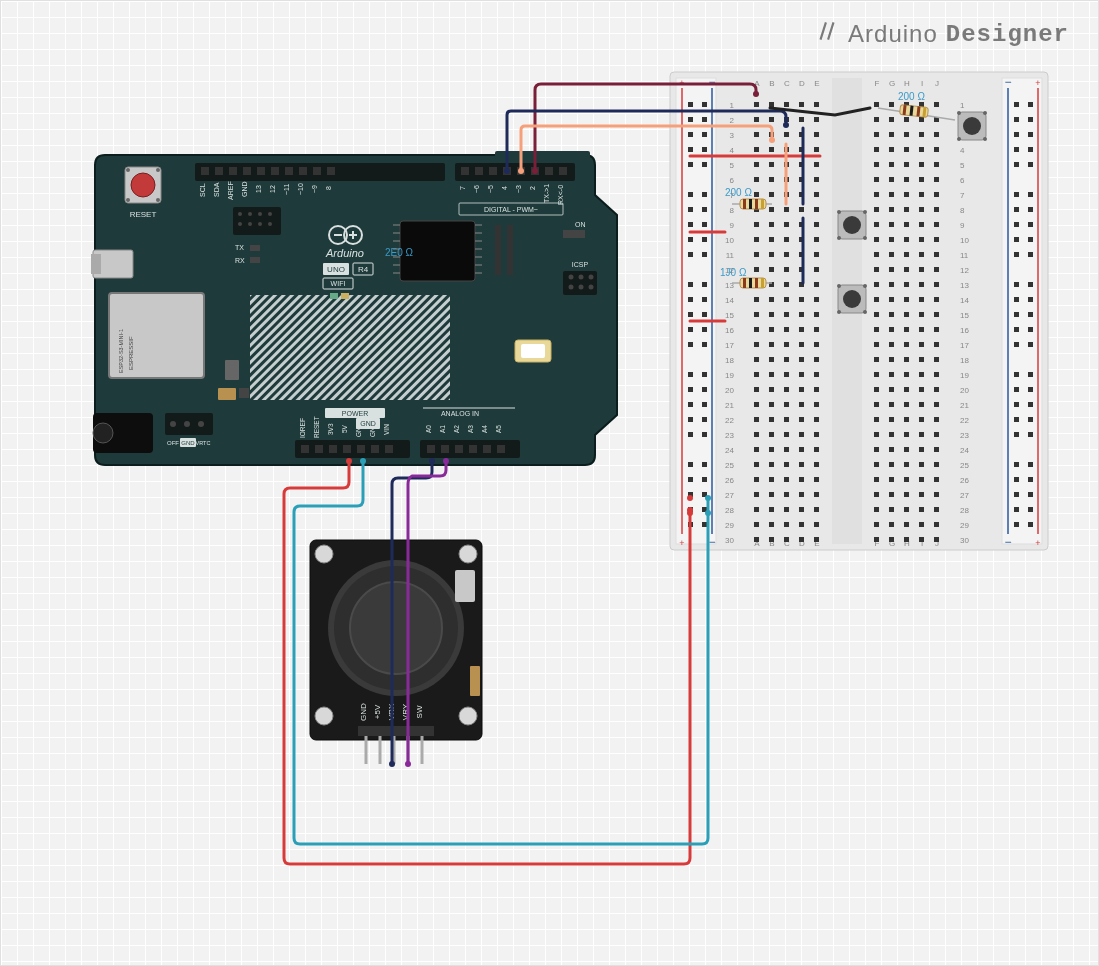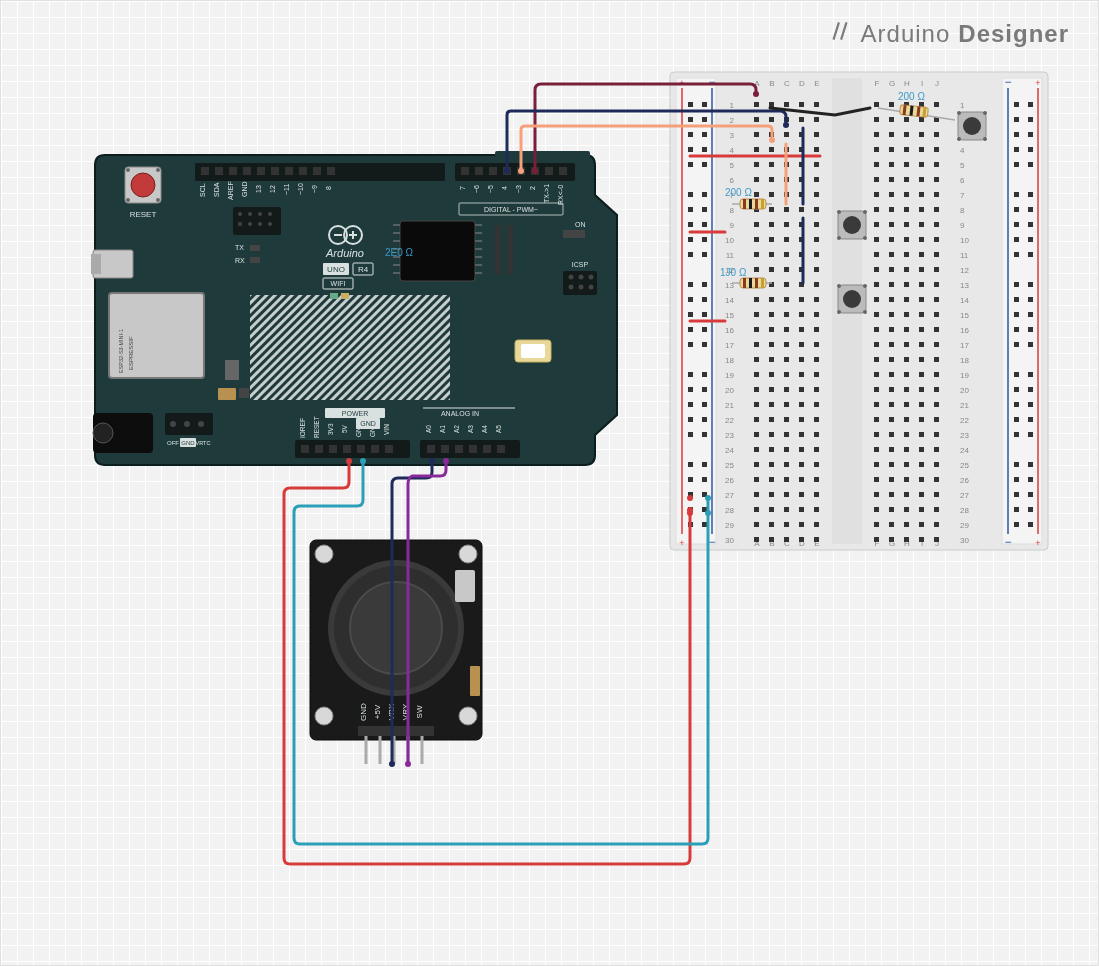--- a/index.html
+++ b/index.html
@@ -24,21 +24,21 @@
   
   .logo {
     position: absolute;
     top: 18px; right: 30px;
     display: flex; align-items: center; gap: 8px;
     color: #7a7a7a;
     font-size: 24px;
     letter-spacing: 1px;
   }
   .logo .thin { font-weight: 300; }
-  .logo .bold { font-weight: 700; }
+  .logo .bold { font-weight: 700; font-family: Liberation Mono, monospace; }
   .logo svg { width: 26px; height: 26px; }
   
   .canvas {
     position: absolute; inset: 0;
   }
   text { font-family: -apple-system, BlinkMacSystemFont, "Segoe UI", sans-serif; }
 </style>
 </head>
 <body>
 <div class="grid-bg"></div>

